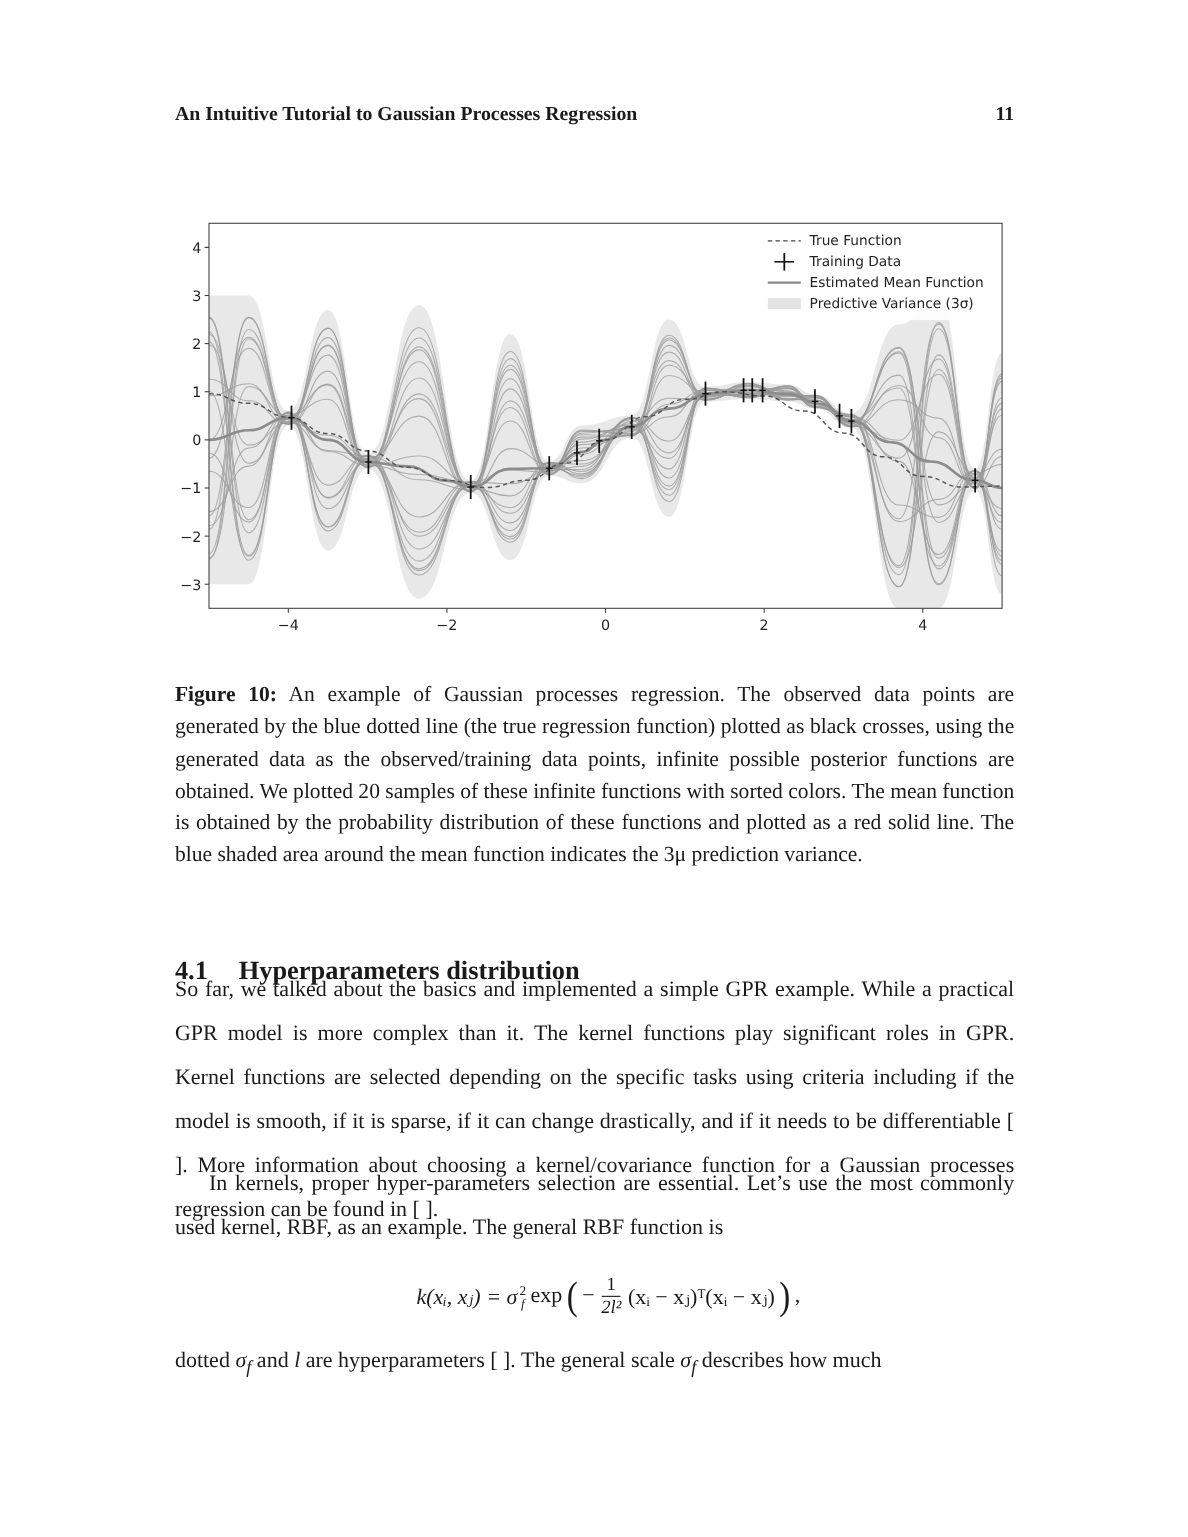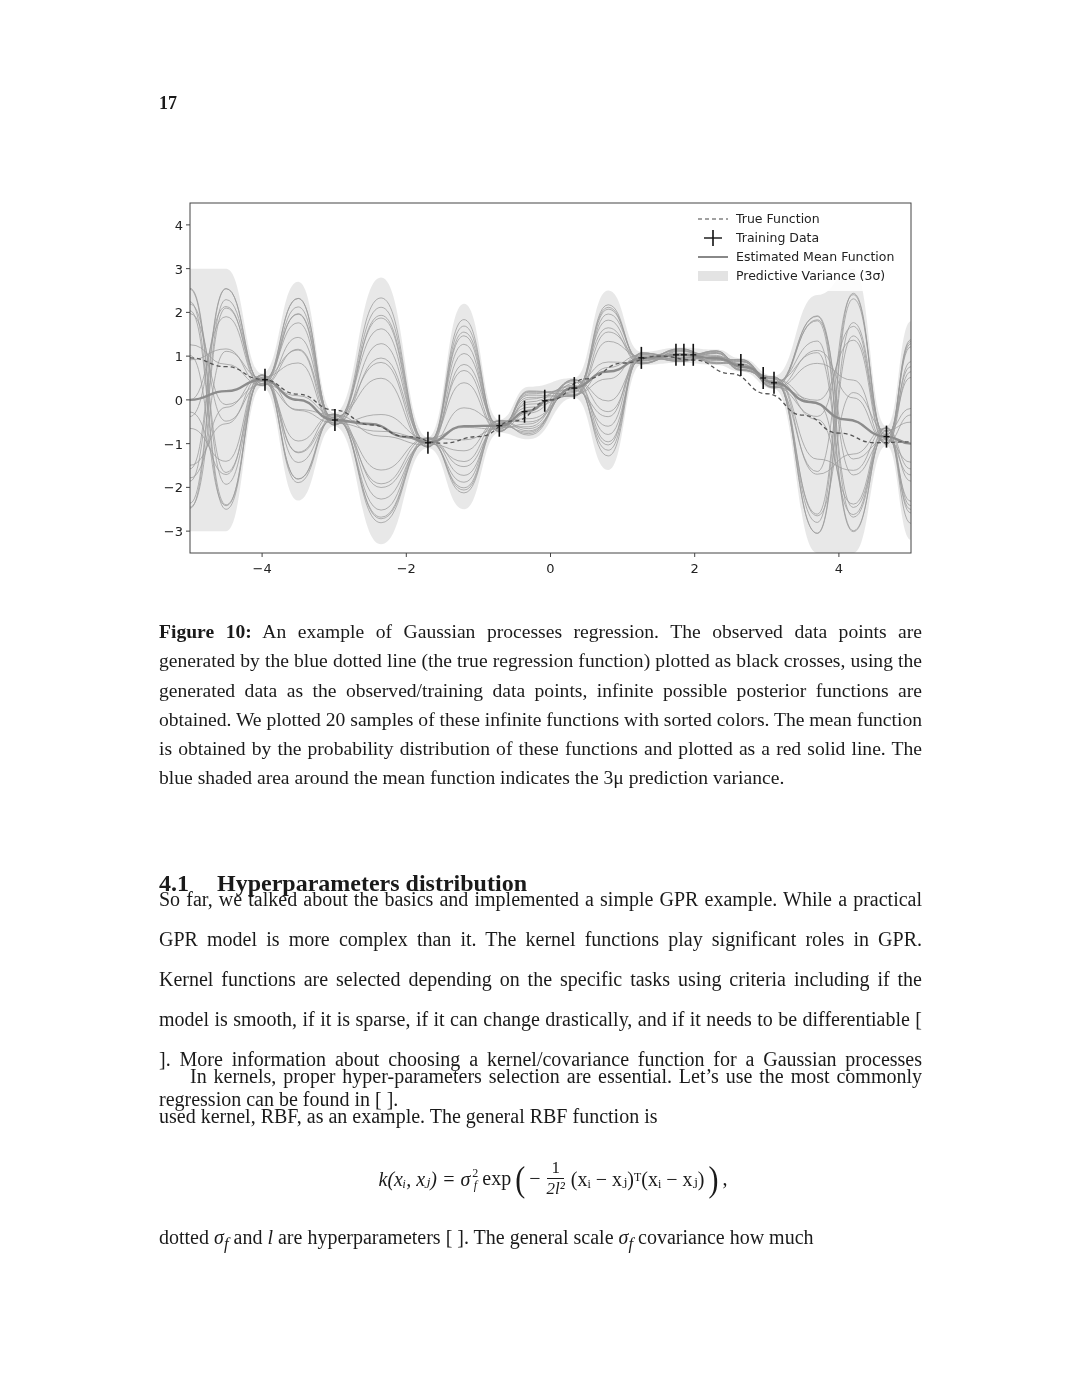--- a/index.html
+++ b/index.html
@@ -26,21 +26,22 @@
   .frac { display: inline-flex; flex-direction: column; align-items: center; font-size: 17px; line-height: 20px; margin: 0 2px; }
   .frac .num { border-bottom: 1px solid #1a1a1a; padding: 0 4px; }
   .big-paren { font-size: 30px; line-height: 30px; transform: scaleY(1.2); display: inline-block; }
   .p3 { top: 1217px; }
   i { font-style: italic; }
 </style>
 </head>
 <body>
 
 <div class="running-head">
-  <span>17</span>
+  <span>An Intuitive Tutorial to Gaussian Processes Regression</span>
+  <span>11</span>
 </div>
 
 <div class="figure">
   <svg id="chart" width="780" height="385" viewBox="0 0 780 385">
       <clipPath id="plotclip">
         <rect x="40" y="8" width="721" height="350"></rect>
       </clipPath>
       <g clip-path="url(#plotclip)">
         <path d="M40,73.625 C58.025000000000006,73.625 58.025000000000006,73.625 76.05000000000001,73.625 C94.07500000000002,73.625 94.07500000000002,178.625 112.10000000000001,178.625 C130.125,178.625 130.125,86.74999999999999 148.14999999999998,86.74999999999999 C166.175,86.74999999999999 166.175,218 184.20000000000002,218 C207.6325,218 207.6325,82.37500000000001 231.065,82.37500000000001 C254.49749999999997,82.37500000000001 254.49749999999997,242.06249999999997 277.92999999999995,242.06249999999997 C295.955,242.06249999999997 295.955,108.62499999999999 313.98,108.62499999999999 C331.6445,108.62499999999999 331.6445,224.5625 349.30899999999997,224.5625 C364.0895,224.5625 364.0895,191.75 378.87,191.75 C401.5815,191.75 401.5815,183 424.293,183 C441.2365,183 441.2365,95.5 458.17999999999995,95.5 C474.763,95.5 474.763,156.75 491.346,156.75 C510.813,156.75 510.813,152.375 530.28,152.375 C548.3050000000001,152.375 548.3050000000001,154.5625 566.33,154.5625 C578.587,154.5625 578.587,163.3125 590.844,163.3125 C607.427,163.3125 607.427,180.8125 624.01,180.8125 C645.6399999999999,180.8125 645.6399999999999,99.875 667.2699999999999,99.875 C685.2949999999998,99.875 685.2949999999998,73.625 703.3199999999999,73.625 C719.903,73.625 719.903,231.12499999999997 736.486,231.12499999999997 C748.7429999999999,231.12499999999997 748.7429999999999,126.12500000000001 761,126.12500000000001 L761,344.875 C748.7429999999999,344.875 748.7429999999999,250.8125 736.486,250.8125 C719.903,250.8125 719.903,358 703.3199999999999,358 C685.2949999999998,358 685.2949999999998,358 667.2699999999999,358 C645.6399999999999,358 645.6399999999999,193.9375 624.01,193.9375 C607.427,193.9375 607.427,176.4375 590.844,176.4375 C578.587,176.4375 578.587,169.875 566.33,169.875 C548.3050000000001,169.875 548.3050000000001,167.6875 530.28,167.6875 C510.813,167.6875 510.813,169.875 491.346,169.875 C474.763,169.875 474.763,274.875 458.17999999999995,274.875 C441.2365,274.875 441.2365,202.6875 424.293,202.6875 C401.5815,202.6875 401.5815,244.25000000000003 378.87,244.25000000000003 C364.0895,244.25000000000003 364.0895,237.6875 349.30899999999997,237.6875 C331.6445,237.6875 331.6445,314.25 313.98,314.25 C295.955,314.25 295.955,252.99999999999997 277.92999999999995,252.99999999999997 C254.49749999999997,252.99999999999997 254.49749999999997,349.25 231.065,349.25 C207.6325,349.25 207.6325,231.12499999999997 184.20000000000002,231.12499999999997 C166.175,231.12499999999997 166.175,305.5 148.14999999999998,305.5 C130.125,305.5 130.125,191.75 112.10000000000001,191.75 C94.07500000000002,191.75 94.07500000000002,336.125 76.05000000000001,336.125 C58.025000000000006,336.125 58.025000000000006,336.125 40,336.125 Z" fill="#e6e6e6" stroke="none" opacity="0.9"></path>
         <path d="M40,204.875 C58.025000000000006,204.875 58.025000000000006,121.68226226653464 76.05000000000001,121.68226226653464 C94.07500000000002,121.68226226653464 94.07500000000002,190.7304326296429 112.10000000000001,190.7304326296429 C130.125,190.7304326296429 130.125,142.3481781545346 148.14999999999998,142.3481781545346 C166.175,142.3481781545346 166.175,223.31919219790956 184.20000000000002,223.31919219790956 C207.6325,223.31919219790956 207.6325,315.10792712598914 231.065,315.10792712598914 C254.49749999999997,315.10792712598914 254.49749999999997,243.14453966156844 277.92999999999995,243.14453966156844 C295.955,243.14453966156844 295.955,244.826959942346 313.98,244.826959942346 C331.6445,244.826959942346 331.6445,233.5490613606198 349.30899999999997,233.5490613606198 C364.0895,233.5490613606198 364.0895,196.55427983454652 378.87,196.55427983454652 C401.5815,196.55427983454652 401.5815,199.92423478805944 424.293,199.92423478805944 C441.2365,199.92423478805944 441.2365,172.49600098034716 458.17999999999995,172.49600098034716 C474.763,172.49600098034716 474.763,159.8296462915054 491.346,159.8296462915054 C510.813,159.8296462915054 510.813,166.52926844174186 530.28,166.52926844174186 C548.3050000000001,166.52926844174186 548.3050000000001,157.62313157944365 566.33,157.62313157944365 C578.587,157.62313157944365 578.587,169.55432766119597 590.844,169.55432766119597 C607.427,169.55432766119597 607.427,191.74141408339975 624.01,191.74141408339975 C645.6399999999999,191.74141408339975 645.6399999999999,120.81406722173396 667.2699999999999,120.81406722173396 C685.2949999999998,120.81406722173396 685.2949999999998,279.93917640465355 703.3199999999999,279.93917640465355 C719.903,279.93917640465355 719.903,243.29953555672768 736.486,243.29953555672768 C748.7429999999999,243.29953555672768 748.7429999999999,151.66186455452478 761,151.66186455452478" fill="none" stroke="#9a9a9a" stroke-width="1" opacity="0.75"></path>
@@ -162,14 +163,14 @@
       <span class="num">1</span>
       <i>2l²</i>
     </span>
     <span>(xᵢ − xⱼ)ᵀ(xᵢ − xⱼ)</span>
     <span class="big-paren">)</span>
     <span> ,</span>
   </span>
 </div>
 
 <div class="para p3">
-  <span>dotted </span><i>σ</i><sub><i>f</i></sub><span> and </span><i>l</i><span> are hyperparameters [ ]. The general scale </span><i>σ</i><sub><i>f</i></sub><span> covariance how much</span>
+  <span>dotted </span><i>σ</i><sub><i>f</i></sub><span> and </span><i>l</i><span> are hyperparameters [ ]. The general scale </span><i>σ</i><sub><i>f</i></sub><span> describes how much</span>
 </div>
 
 </body></html>

